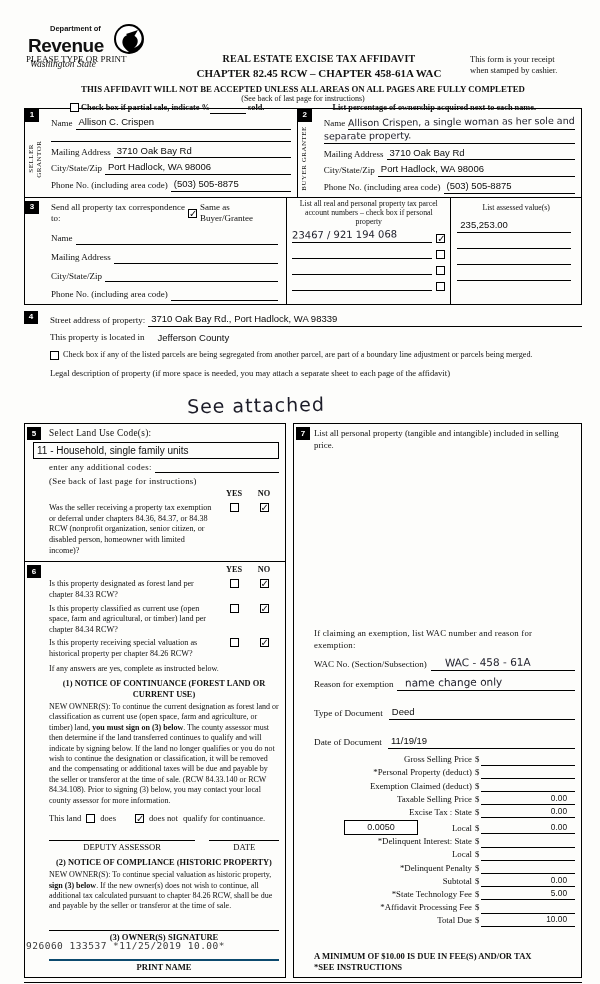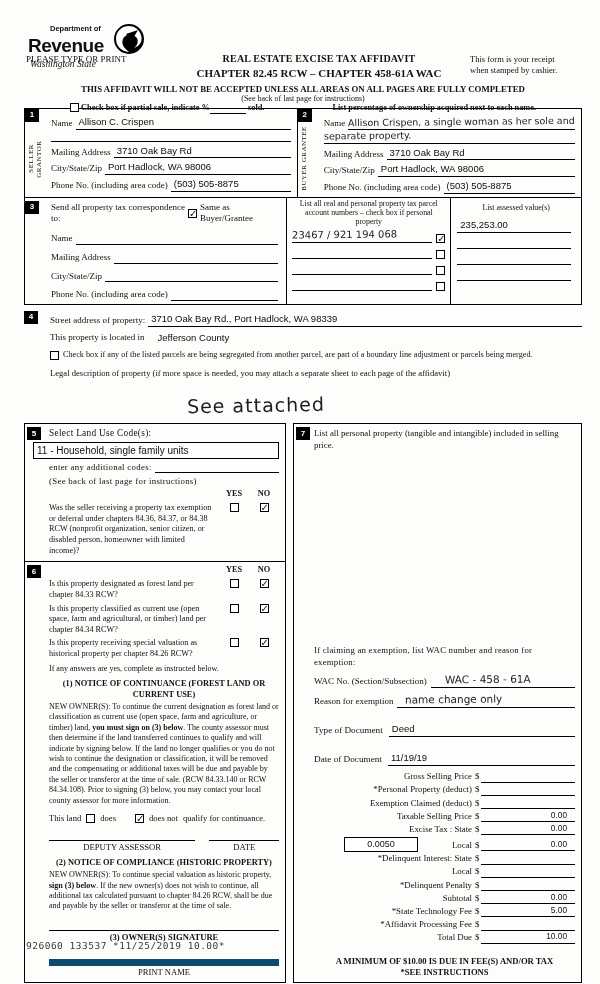--- a/index.html
+++ b/index.html
@@ -84,34 +84,34 @@
   .sec6 { position:relative; padding:2px 6px 4px 24px; }
   .sec6 .secnum { position:absolute; left:2px; top:3px; }
   .notep { font-size:8px; margin-top:4px; }
   .cthead { font-size:8.4px; font-weight:bold; text-align:center; margin-top:5px; }
   .bodyp { font-size:8px; margin-top:1px; text-align:left; }
   .landline { display:flex; align-items:center; gap:5px; font-size:8.6px; margin-top:7px; }
   .da-row { display:flex; margin-top:16px; gap:14px; }
   .da-row .c { flex:2.1; border-top:1px solid #000; text-align:center; font-size:8.6px; padding-top:1px; }
   .da-row .d { flex:1; border-top:1px solid #000; text-align:center; font-size:8.6px; padding-top:1px; }
   .ownsig { border-top:1px solid #000; margin-top:18px; text-align:center; font-size:8.6px; font-weight:bold; padding-top:1px; }
-  .printname { border-top:7px solid #0c4a6e; margin-top:16px; text-align:center; font-size:8.6px; font-weight:normal; padding-top:1px; }
+  .printname { border-top:2px solid #0c4a6e; margin-top:16px; text-align:center; font-size:8.6px; font-weight:bold; padding-top:1px; }
 
   .sec7-title { font-size:8.8px; margin-top:1px; }
   .spacer { flex:1; min-height:34px; }
   .exline { display:flex; align-items:flex-end; margin-top:5px; font-size:9px; }
   .docline { display:flex; align-items:flex-end; margin-top:15px; font-size:9.2px; }
   .fee-row { display:flex; align-items:flex-end; height:13.2px; font-size:8.8px; }
   .fee-label { width:158px; text-align:right; white-space:nowrap; flex:none; }
   .fee-d { padding:0 2px 0 3px; flex:none; }
   .fee-line { flex:1; border-bottom:1px solid #000; text-align:right; }
   .fee-amt { font-family:"Liberation Sans",sans-serif; font-style:normal; font-size:8.3px; padding-right:8px; }
   .ratebox { position:absolute; left:30px; border:1.2px solid #000; width:74px; text-align:center;
              font-family:"Liberation Sans",sans-serif; font-size:9px; padding:1px 0; bottom:-1px; background:#fff; }
-  .minnote { text-align:center; font-weight:bold; font-size:8.6px; margin-top:12px; }
+  .minnote { text-align:left; font-weight:bold; font-size:8.6px; margin-top:24px; }
 
   
   .sec8 { position:relative; border-top:1.6px solid #000; margin-top:4px; padding:2px 0 4px 0; }
   .sec8 .secnum { position:absolute; left:0px; top:3px; }
   .certify { text-align:center; font-weight:bold; font-size:8.8px; margin-left:20px; }
   .stamp { position:absolute; left:26px; top:940px; font-family:"DejaVu Sans Mono",monospace; font-size:9.5px; color:#3a3a3a; letter-spacing:0.5px; }
 </style>
 </head>
 <body>
 

